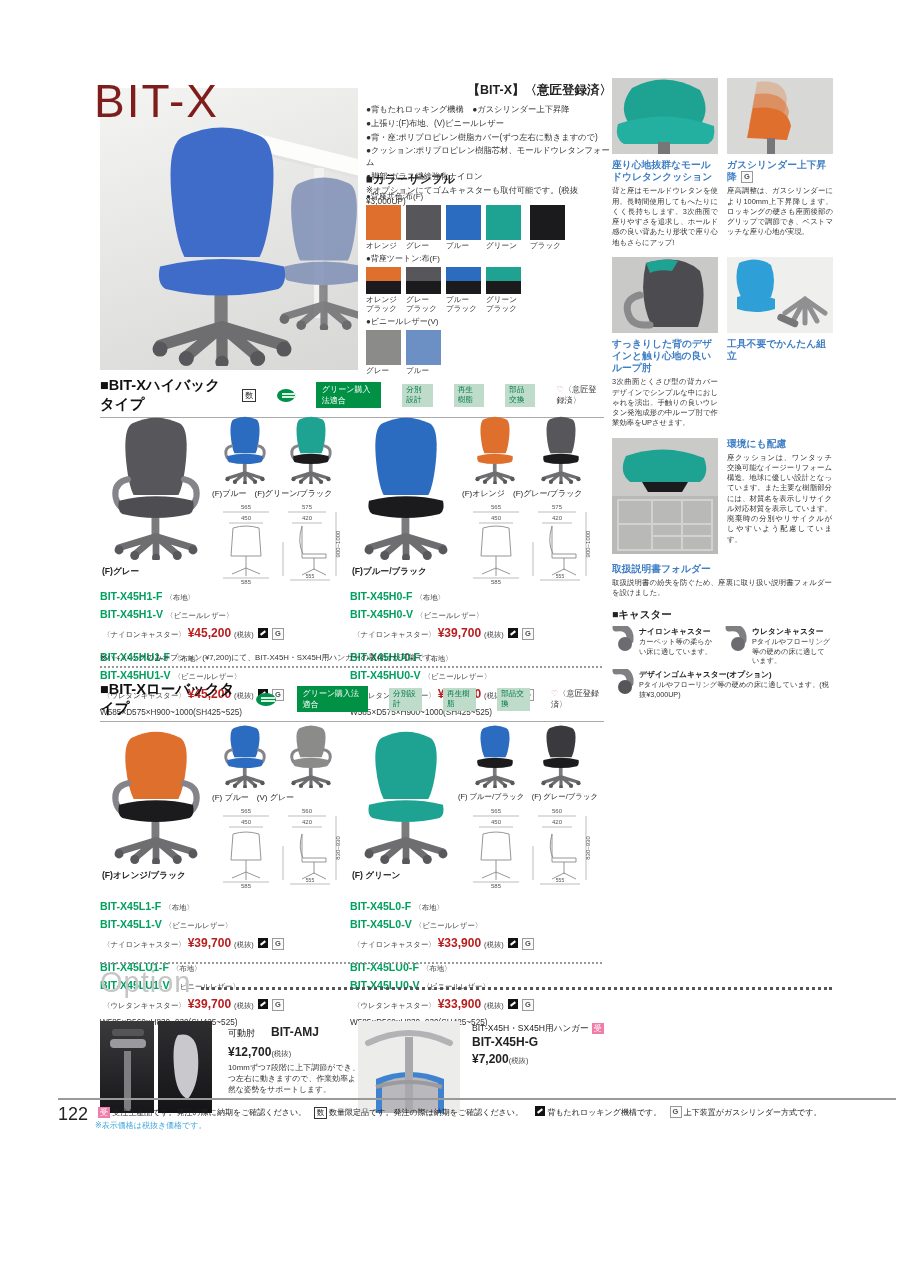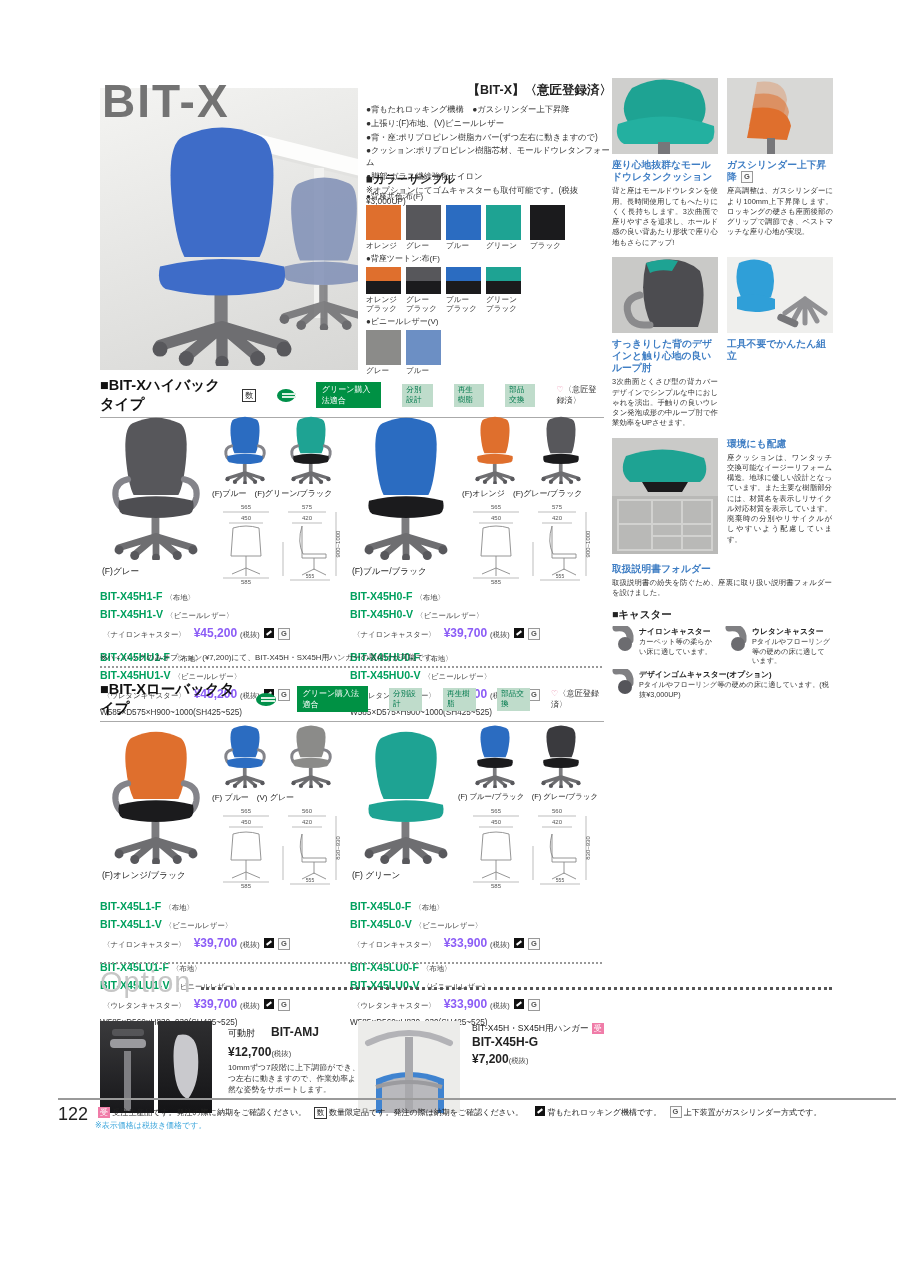--- a/index.html
+++ b/index.html
@@ -1,21 +1,21 @@
 <!DOCTYPE html>
 <html><head>
 <meta charset="utf-8">
 <style>
   html,body{margin:0;padding:0;background:#fff;}
   #page{position:relative;width:900px;height:1272px;background:#fff;overflow:hidden;
         font-family:"Liberation Sans","DejaVu Sans",sans-serif;color:#222;}
   .abs{position:absolute;}
   
   .hero-photo{left:100px;top:88px;width:258px;height:282px;background:linear-gradient(160deg,#f4f4f2,#d7d7d5);overflow:hidden;}
-  .hero-title{left:102px;top:74px;font-size:46px;font-weight:bold;color:#737373;letter-spacing:2px;z-index:5;}
+  .hero-title{left:94px;top:74px;font-size:46px;font-weight:normal;color:#7f1d1d;letter-spacing:2px;z-index:5;}
   .hero-desk{position:absolute;right:-30px;top:60px;width:150px;height:16px;background:#fdfdfc;transform:rotate(14deg);box-shadow:0 3px 0 #e2e2e0;}
   .hero-desk-leg{position:absolute;right:34px;top:80px;width:10px;height:150px;background:#f2f2f0;}
   .hero-chair{position:absolute;left:22px;bottom:4px;width:200px;height:248px;}
   .hero-chair2{position:absolute;right:-26px;bottom:40px;width:120px;height:190px;opacity:.85;}
   
   .specs{left:366px;top:82px;width:246px;}
   .specs h3{margin:0 0 5px;font-size:12.5px;text-align:right;}
   .specs p{margin:0 0 2px;font-size:8.3px;line-height:1.42;color:#333;}
   
   .colorsamp{left:366px;top:172px;width:246px;}
@@ -52,32 +52,32 @@
   .sectitle{font-size:14.5px;font-weight:bold;color:#111;}
   .badge-qty{border:1px solid #333;font-size:8px;padding:0 2px;line-height:11px;}
   .badge-green{background:#009144;color:#fff;font-size:8px;font-weight:normal;padding:2px 6px;}
   .badge-lt{background:#bfdccb;color:#00794d;font-size:7.6px;padding:1.5px 4px;}
   .badge-design{font-size:8.2px;color:#333;}
   .badge-design .ht{color:#e888a8;}
   .ecomark{width:24px;height:13px;background:#00904a;border-radius:50%;position:relative;}
   .ecomark::after{content:"";position:absolute;left:5px;top:4px;width:14px;height:2px;background:#d9f2e2;box-shadow:0 3px 0 #d9f2e2;}
   .group{position:absolute;width:250px;}
   .mainfig{position:absolute;left:0;top:6px;width:112px;height:152px;}
-  .mainlabel{position:absolute;left:2px;font-size:8.6px;color:#222;}
+  .mainlabel{position:absolute;left:2px;font-size:8.6px;color:#222;font-weight:bold;}
   .thumb{position:absolute;width:58px;height:70px;}
   .tlabels{position:absolute;font-size:8px;color:#222;white-space:nowrap;}
   .dims{position:absolute;display:flex;gap:4px;}
   .dimsvg text{font-size:6px;fill:#555;text-anchor:middle;}
   .dimsvg .ln{stroke:#a0a0a0;stroke-width:.7;fill:none;}
   .dimsvg .sh{stroke:#8a8a8a;stroke-width:.9;fill:none;}
   .rows{position:absolute;width:246px;}
   .code{color:#00a05e;font-weight:bold;font-size:10.6px;}
   .cnote{font-size:7.4px;color:#444;margin-left:3px;}
   .prow{margin:1px 0 6px;}
-  .price{font-size:12px;font-weight:bold;color:#8b5cf6;margin-left:8px;}
+  .price{font-size:12px;font-weight:bold;color:#b91c1c;margin-left:2px;}
   .rockicon{display:inline-block;width:10px;height:10px;background:#111;position:relative;vertical-align:-1px;margin-left:4px;}
   .rockicon::after{content:"";position:absolute;left:2px;top:4px;width:6px;height:2px;background:#fff;transform:rotate(-38deg);}
   .sizes{font-size:8.2px;color:#333;margin-top:2px;}
   .secnote{position:absolute;font-size:7.8px;color:#333;width:500px;}
   .dotsep{position:absolute;left:0;width:502px;border-bottom:2px dotted #999;}
   
   .option{left:100px;top:968px;width:732px;}
   .opthead{display:flex;align-items:flex-end;}
   .optitle{font-size:29px;color:#c6c6c6;letter-spacing:1px;line-height:1;}
   .dotline{flex:1;border-bottom:3px dotted #555;margin:0 0 7px 10px;height:0;}

